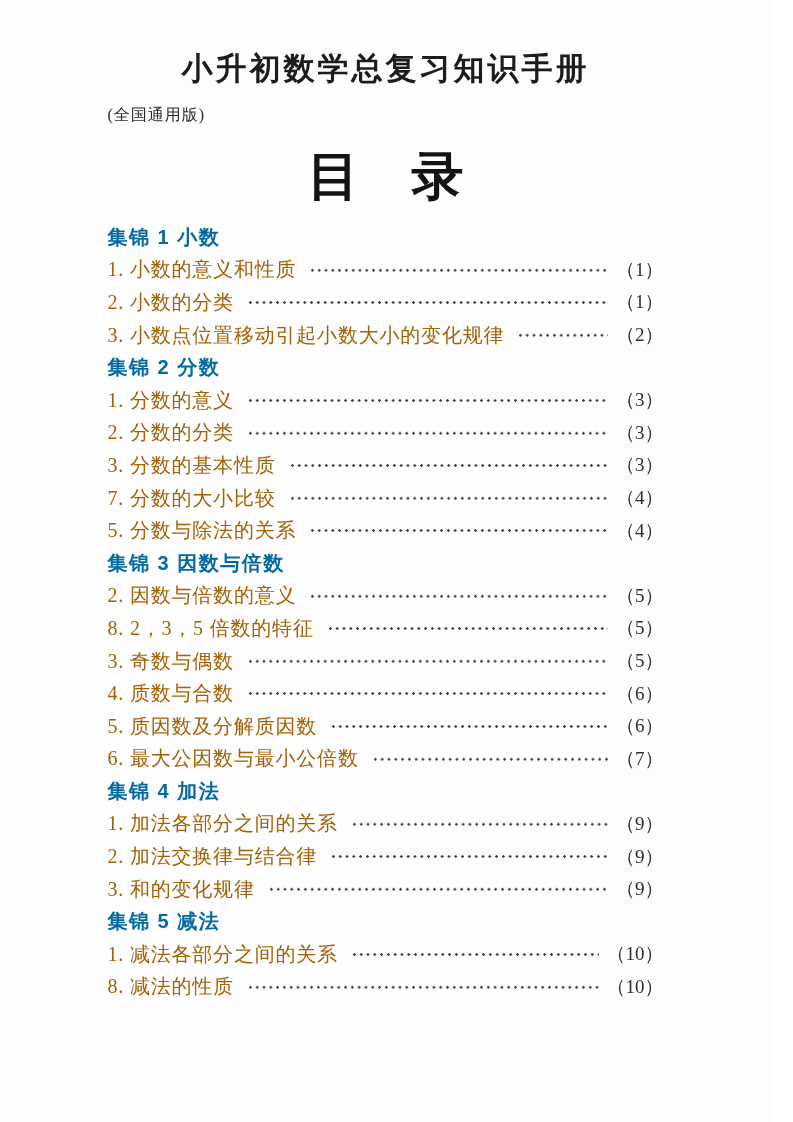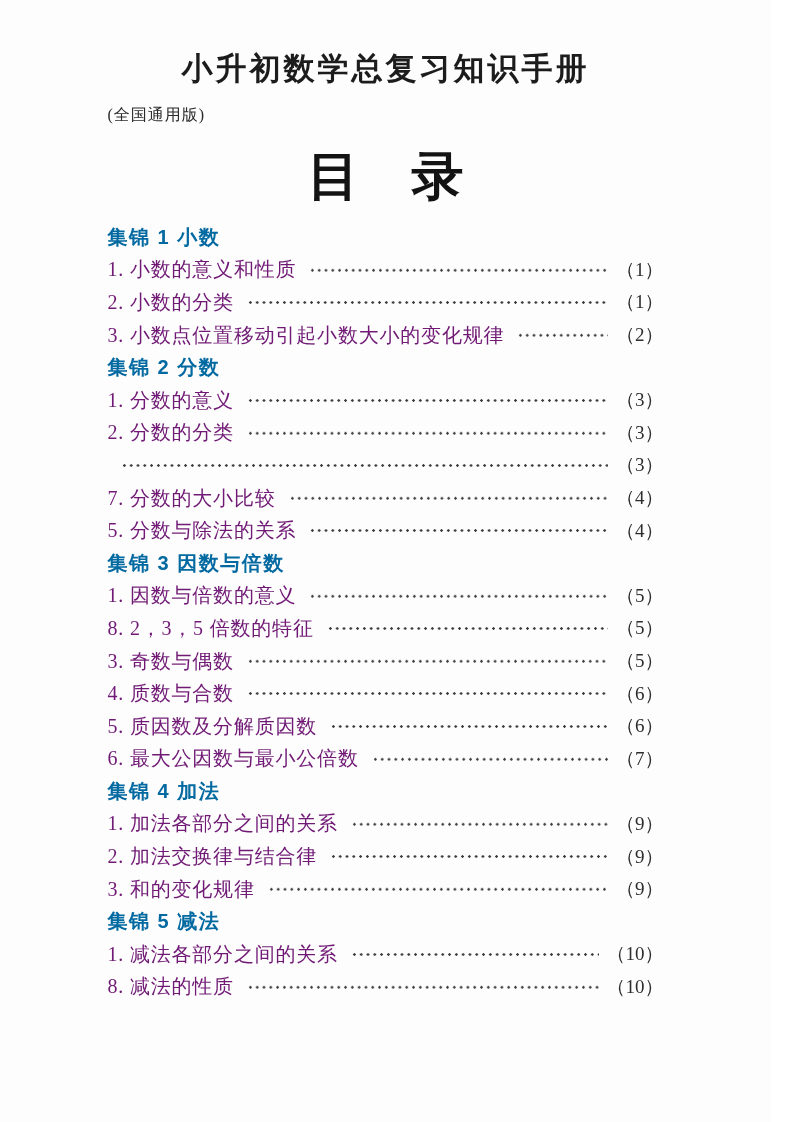--- a/index.html
+++ b/index.html
@@ -59,21 +59,21 @@
     letter-spacing: 1.5px;
     white-space: nowrap;
   }
   .toc-row {
     display: flex;
     align-items: center;
     height: 32.6px;
   }
   .item-label {
     font-size: 20px;
-    color: #701a75;
+    color: #a16207;
     letter-spacing: 0.8px;
     white-space: nowrap;
   }
   .leader {
     flex: 1 1 auto;
     min-width: 14px;
     height: 32.6px;
     margin: 0 8px 0 13px;
     background-image: radial-gradient(circle, #3d3d3d 1.15px, rgba(0,0,0,0) 1.45px);
     background-size: 6.8px 32.6px;
@@ -128,20 +128,21 @@
     <span class="page-num">（3）</span>
   </div>
 
   <div class="toc-row">
     <span class="item-label">2. 分数的分类</span>
     <span class="leader"></span>
     <span class="page-num">（3）</span>
   </div>
 
   <div class="toc-row">
+    <span class="item-label">3. 分数的基本性质</span>
     <span class="leader"></span>
     <span class="page-num">（3）</span>
   </div>
 
   <div class="toc-row">
     <span class="item-label">7. 分数的大小比较</span>
     <span class="leader"></span>
     <span class="page-num">（4）</span>
   </div>
 
@@ -150,21 +151,21 @@
     <span class="leader"></span>
     <span class="page-num">（4）</span>
   </div>
 </div>
   </section>
 
   <section class="toc-section">
     <div class="section-heading">集锦 3 因数与倍数</div>
     <div class="section-items">
   <div class="toc-row">
-    <span class="item-label">1. 因数与倍数的意义</span>
+    <span class="item-label">2. 因数与倍数的意义</span>
     <span class="leader"></span>
     <span class="page-num">（5）</span>
   </div>
 
   <div class="toc-row">
     <span class="item-label">8. 2，3，5 倍数的特征</span>
     <span class="leader"></span>
     <span class="page-num">（5）</span>
   </div>
 

